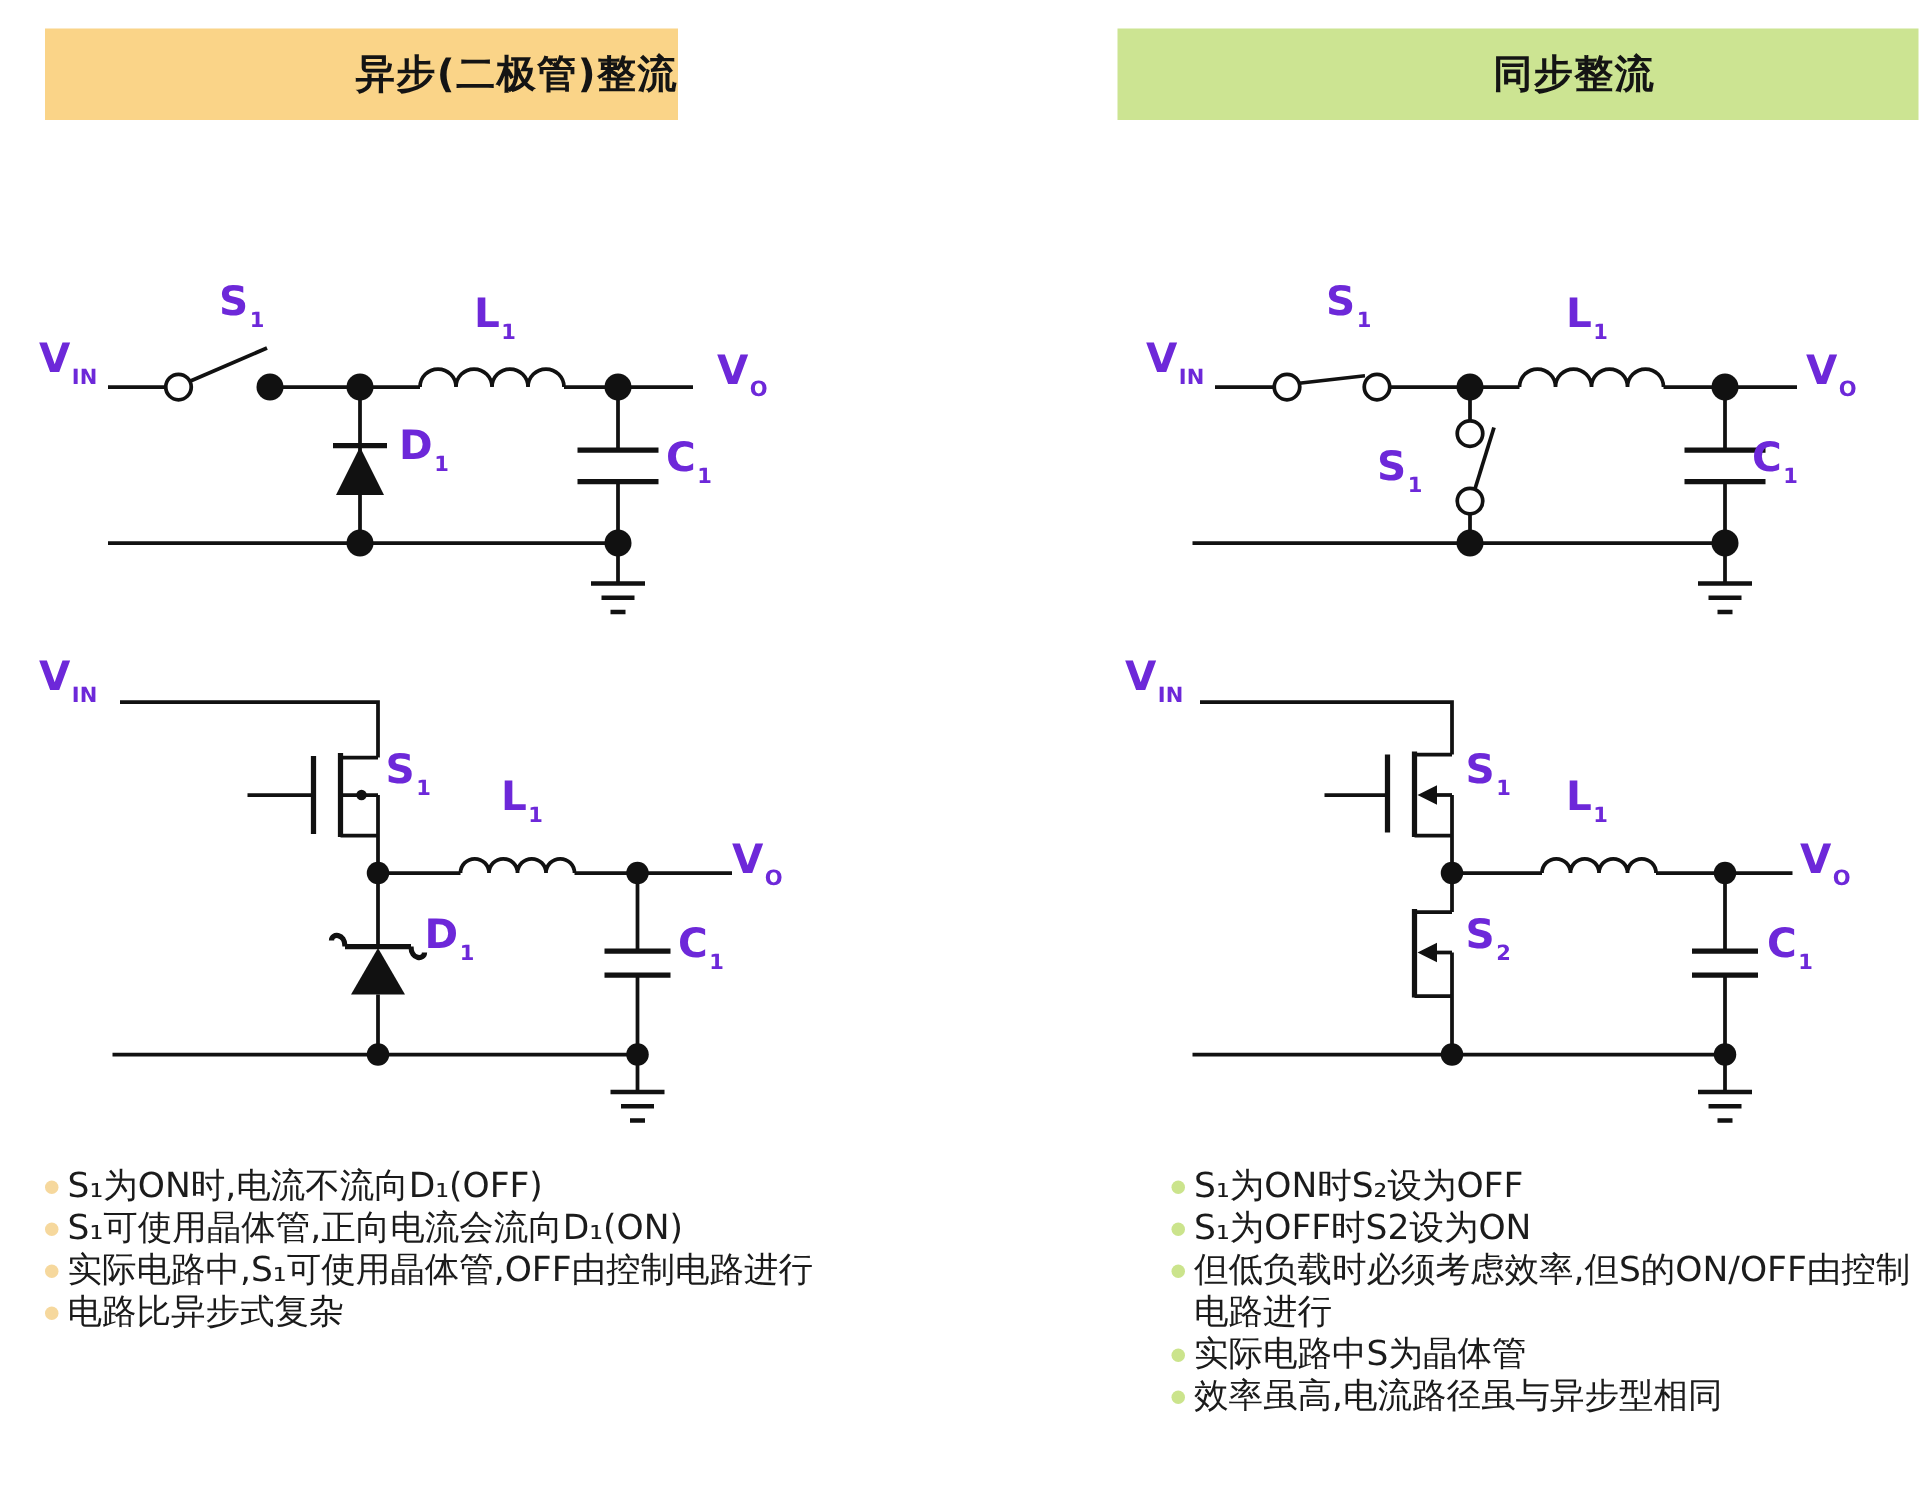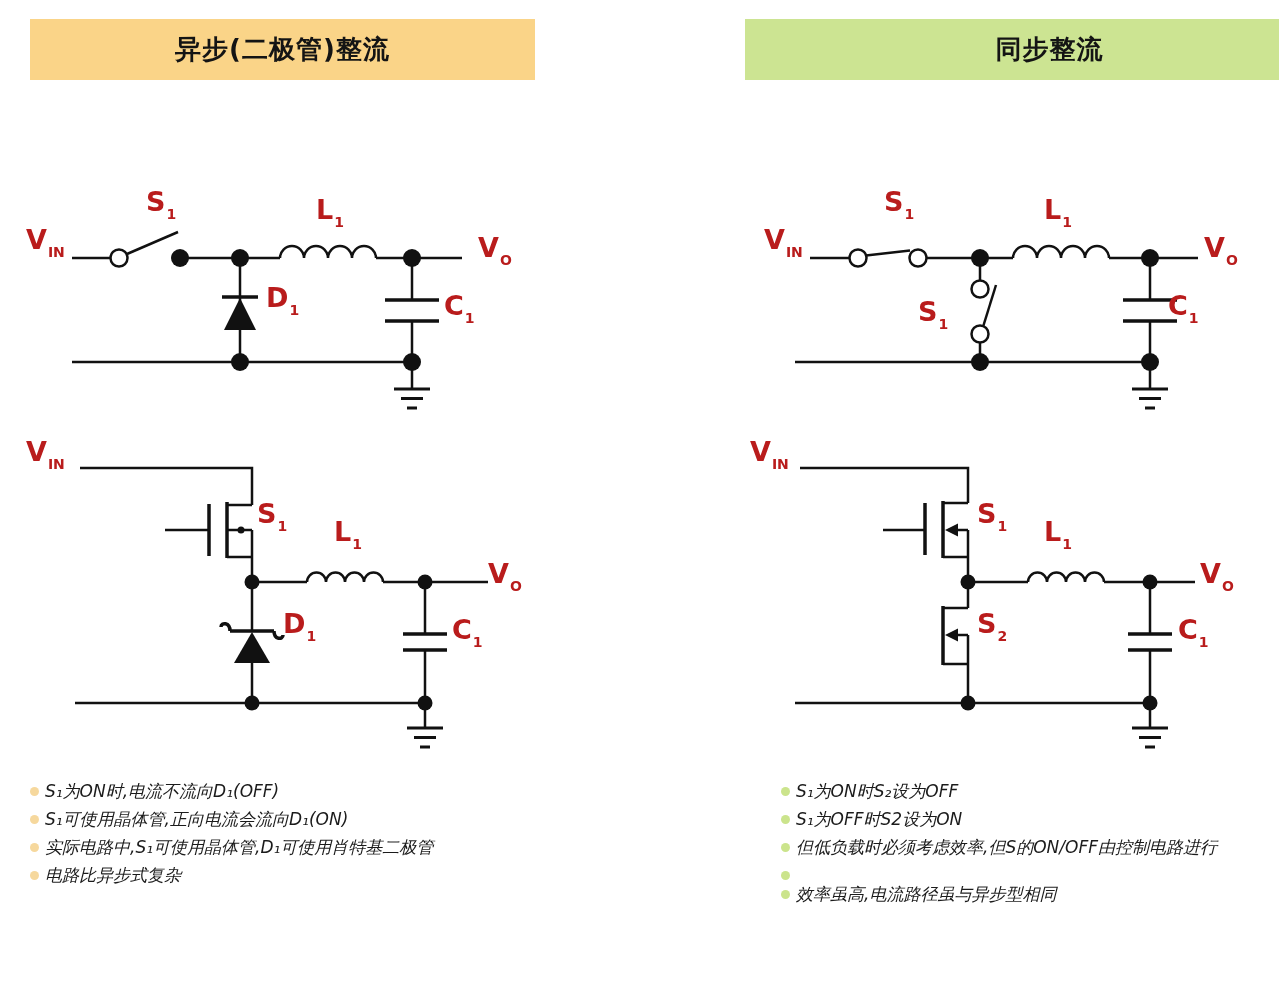--- a/index.html
+++ b/index.html
@@ -6,34 +6,34 @@
   body{
     width:1279px;height:996px;position:relative;background:#ffffff;
     font-family:"DejaVu Sans","Liberation Sans",sans-serif;color:#1b1b1b;
     overflow:hidden;
   }
   .hdr{
     position:absolute;top:19px;height:61px;
     display:flex;align-items:center;justify-content:center;
     font-size:26px;font-weight:bold;color:#141414;letter-spacing:1px;
   }
-  .hdr-left{left:30px;width:505px;}
+  .hdr-left{left:30px;width:422px;justify-content:flex-end;}
   .hdr-right{left:745px;width:609px;}
   svg.circuits{position:absolute;left:0;top:0;}
   .clabel{
-    position:absolute;font-weight:bold;font-size:27px;color:#b91c1c;
+    position:absolute;font-weight:bold;font-size:27px;color:#6d28d9;
     line-height:1;white-space:nowrap;
   }
   .clabel .sub{font-size:14px;position:relative;top:8px;margin-left:1px;}
   .notes{position:absolute;top:777px;}
   .notes-left{left:30px;width:516px;}
   .notes-right{left:781px;width:512px;}
   .note-row{display:flex;align-items:flex-start;}
   .bdot{flex:0 0 auto;width:9px;height:9px;border-radius:50%;margin:10px 6px 0 0;}
-  .btxt{font-size:17px;line-height:28px;color:#1b1b1b;font-style:italic;}
+  .btxt{font-size:23px;line-height:28px;color:#1b1b1b;}
 </style>
 </head>
 <body>
 
 <div class="hdr hdr-left" style="background: rgb(250, 212, 136);">
   <span>异步(二极管)整流</span>
 </div>
 <div class="hdr hdr-right" style="background: rgb(204, 228, 146);">
   <span>同步整流</span>
 </div>
@@ -140,21 +140,21 @@
   <div class="note-row">
       <span class="bdot" style="background: rgb(246, 216, 157);"></span>
       <span class="btxt">S₁为ON时,电流不流向D₁(OFF)</span>
     </div>
   <div class="note-row">
       <span class="bdot" style="background: rgb(246, 216, 157);"></span>
       <span class="btxt">S₁可使用晶体管,正向电流会流向D₁(ON)</span>
     </div>
   <div class="note-row">
       <span class="bdot" style="background: rgb(246, 216, 157);"></span>
-      <span class="btxt">实际电路中,S₁可使用晶体管,D₁可使用肖特基二极管</span>
+      <span class="btxt">实际电路中,S₁可使用晶体管,OFF由控制电路进行</span>
     </div>
   <div class="note-row">
       <span class="bdot" style="background: rgb(246, 216, 157);"></span>
       <span class="btxt">电路比异步式复杂</span>
     </div>
 </div>
 
 <div class="notes notes-right">
   <div class="note-row">
       <span class="bdot" style="background: rgb(203, 228, 140);"></span>
@@ -163,18 +163,19 @@
   <div class="note-row">
       <span class="bdot" style="background: rgb(203, 228, 140);"></span>
       <span class="btxt">S₁为OFF时S2设为ON</span>
     </div>
   <div class="note-row">
       <span class="bdot" style="background: rgb(203, 228, 140);"></span>
       <span class="btxt">但低负载时必须考虑效率,但S的ON/OFF由控制电路进行</span>
     </div>
   <div class="note-row">
       <span class="bdot" style="background: rgb(203, 228, 140);"></span>
+      <span class="btxt">实际电路中S为晶体管</span>
     </div>
   <div class="note-row">
       <span class="bdot" style="background: rgb(203, 228, 140);"></span>
       <span class="btxt">效率虽高,电流路径虽与异步型相同</span>
     </div>
 </div>
 
 </body></html>

